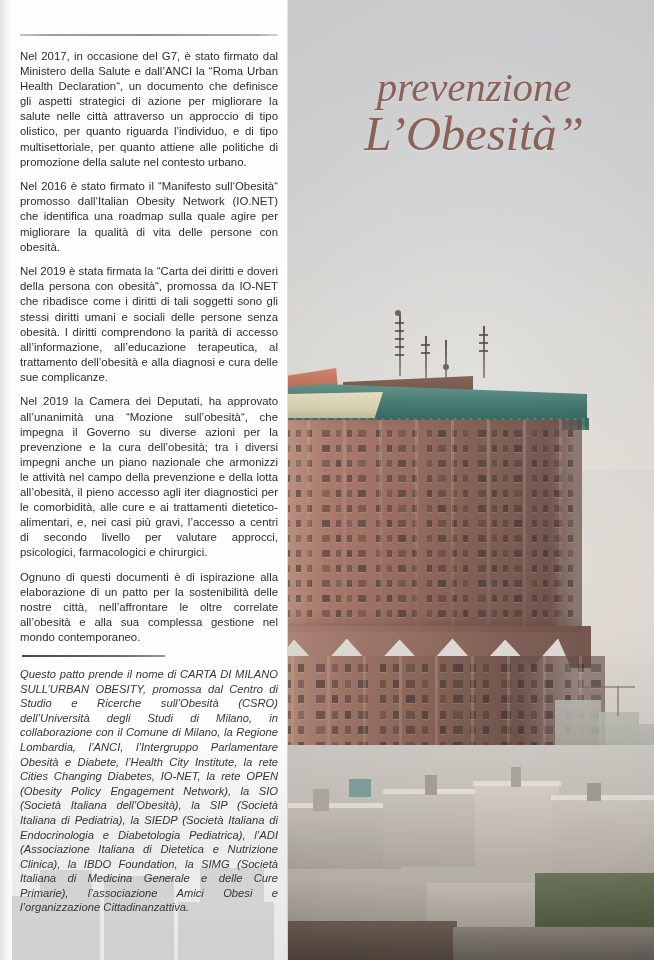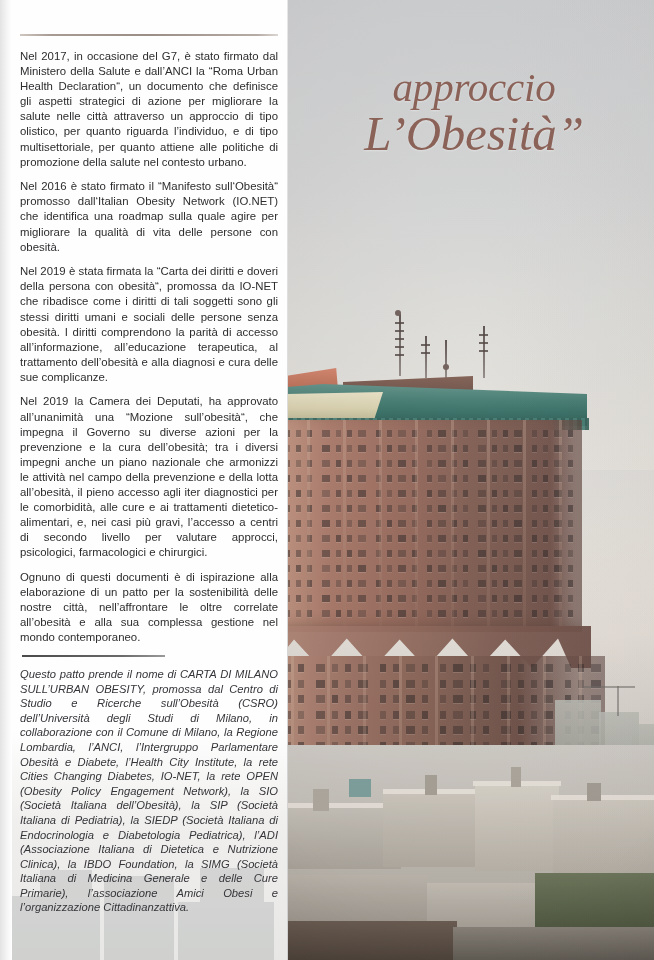--- a/index.html
+++ b/index.html
@@ -1066,21 +1066,21 @@
       <div class="blk" style="left:140px; top:138px; width:110px; height:48px; background:linear-gradient(180deg,#cfccc4,#aeaaa2);"></div>
       <div class="blk" style="left:248px; top:128px; width:126px; height:56px; background:linear-gradient(180deg,#6f7c5f,#4e5a41);"></div>
       <div class="blk" style="left:-10px; top:176px; width:180px; height:42px; background:linear-gradient(180deg,#6d5f55,#4b4139);"></div>
       <div class="blk" style="left:166px; top:182px; width:210px; height:36px; background:linear-gradient(180deg,#8e8a82,#5f5c55);"></div>
     </div>
 
     <div class="photo-warm"></div>
     <div class="photo-grade"></div>
 
     <div class="headline" style="left:13px; top:66px; width:348px;">
-      <span class="l2">approccio</span>
+      <span class="l2">prevenzione</span>
       <span class="l5">L’Obesità”</span>
     </div>
   </div>
 
   <div class="text-col">
     <div class="bleed"></div>
     <div class="bleed-shapes">
       <div class="bs" style="left:10px; bottom:0; width:90px; height:64px;"></div>
       <div class="bs" style="left:104px; bottom:0; width:70px; height:84px;"></div>
       <div class="bs" style="left:178px; bottom:0; width:96px; height:58px;"></div>

